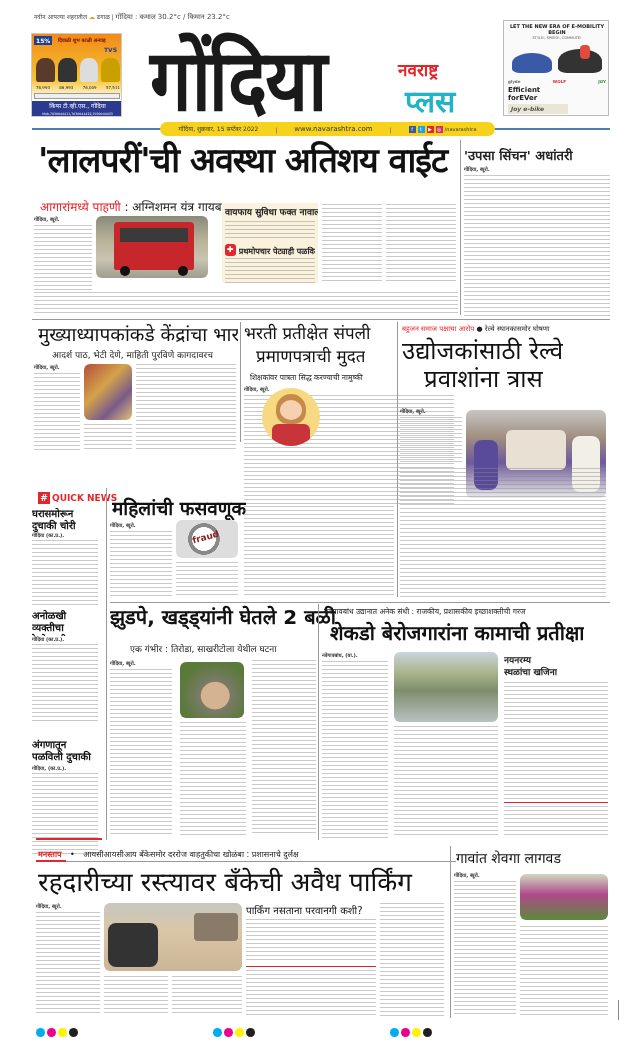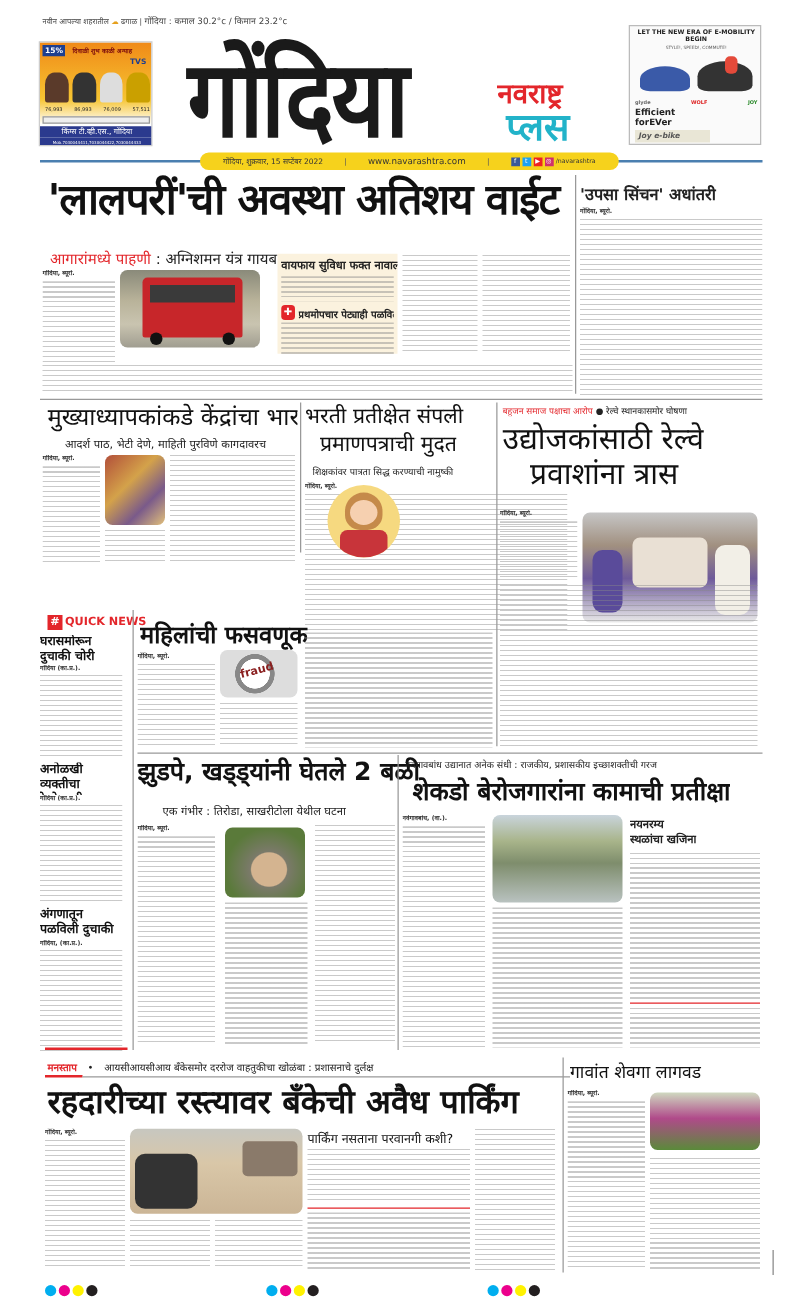--- a/index.html
+++ b/index.html
@@ -39,21 +39,21 @@
       <span>86,993</span>
       <span>76,009</span>
       <span>57,511</span>
   </div>
   <div class="abs" style="left:2px;top:59px;width:86px;height:6px;background:#eee;border:1px solid #999"></div>
   <div class="abs" style="left:0;top:67px;width:91px;height:9px;background:#2b3a8e;color:#fff;font-size:6px;text-align:center;line-height:9px">किंग्स टी.व्ही.एस., गोंदिया</div>
   <div class="abs" style="left:0;top:76px;width:91px;height:8px;background:#2b3a8e;color:#fff;font-size:3.2px;text-align:center;line-height:8px;white-space:nowrap">Mob.7030044411,7030044422,7030044433</div>
 </div>
 
 <div class="abs" style="left:150px;top:28px;width:240px;height:90px;font-size:74px;font-weight:bold;color:#1a1a1a;line-height:90px;letter-spacing:-2px;transform:scaleY(1.15);transform-origin:top left;white-space:nowrap;font-family:'DejaVu Sans',sans-serif">गोंदिया</div>
-<div class="abs" style="left:398px;top:58px;font-size:22px;font-weight:bold;color:#e3262b;white-space:nowrap">नवराष्ट्र</div>
+<div class="abs" style="left:398px;top:58px;font-size:17px;font-weight:bold;color:#e3262b;white-space:nowrap">नवराष्ट्र</div>
 <div class="abs" style="left:405px;top:80px;font-size:30px;font-weight:bold;color:#22b3c9;white-space:nowrap">प्लस</div>
 
 <div class="abs" style="left:503px;top:20px;width:106px;height:96px;border:1px solid #bbb;background:#fafafa;overflow:hidden">
   <div class="abs" style="left:4px;top:2px;width:98px;font-size:5px;font-weight:bold;text-align:center;color:#222;line-height:6px">LET THE NEW ERA OF E-MOBILITY BEGIN</div>
   <div class="abs" style="left:4px;top:15px;width:98px;font-size:3.5px;text-align:center;color:#555">STYLE!, SPEED!, COMMUTE!</div>
   <div class="abs" style="left:6px;top:24px;width:94px;height:32px">
     <div class="abs" style="left:2px;top:8px;width:40px;height:20px;background:#3a5aa8;border-radius:50% 50% 20% 20%"></div>
     <div class="abs" style="left:48px;top:4px;width:44px;height:24px;background:#333;border-radius:50% 50% 20% 20%"></div>
     <div class="abs" style="left:70px;top:0;width:10px;height:14px;background:#e44a3a;border-radius:4px"></div>
   </div>
@@ -167,21 +167,21 @@
 
 <div class="abs" style="left:38px;top:492px;height:12px;display:flex;align-items:center;font-size:9px;font-weight:bold">
   <span style="background:#e3262b;color:#fff;width:12px;height:12px;text-align:center;line-height:12px;margin-right:2px">#</span>
   <span style="color:#e3262b">QUICK NEWS</span>
 </div>
 <div class="abs" style="left:32px;top:508px;width:66px;height:330px">
   <div class="hl" style="font-size:10px;line-height:12px;white-space:normal;height:24px">घरासमोरून दुचाकी चोरी</div>
   <div class="txt"><b style="color:#333">गोंदिया (का.प्र.).</b><div class="filler" style="height:66px;margin-top:1px"></div></div>
   <div class="hl" style="font-size:10px;line-height:12px;white-space:normal;height:26px;margin-top:4px">अनोळखी व्यक्तीचा रेल्वेखाली मृत्यू</div>
   <div class="txt"><b style="color:#333">गोंदिया (का.प्र.).</b><div class="filler" style="height:78px;margin-top:1px"></div></div>
-  <div class="hl" style="font-size:10px;line-height:12px;white-space:normal;height:26px;margin-top:4px">अंगणातून पळविली दुचाकी</div>
+  <div class="hl" style="font-size:10px;line-height:12px;white-space:normal;height:26px;margin-top:17px">अंगणातून पळविली दुचाकी</div>
   <div class="txt"><b style="color:#333">गोंदिया, (का.प्र.).</b><div class="filler" style="height:84px;margin-top:1px"></div></div>
 </div>
 <div class="hsep" style="left:36px;top:838px;width:66px;height:2px;background:#e3262b"></div>
 <div class="vsep" style="left:106px;top:488px;height:352px"></div>
 
 <div class="abs hl" style="left:112px;top:496px;font-size:19px;line-height:24px;font-weight:bold">महिलांची फसवणूक</div>
 <div class="abs txt" style="left:110px;top:522px;width:62px;height:76px">
   <b style="color:#333">गोंदिया, ब्यूरो.</b>
   <div class="filler" style="height:70px;margin-top:2px"></div>
 </div>
@@ -219,21 +219,21 @@
 <div class="hsep" style="left:504px;top:802px;width:104px;background:#e3262b"></div>
 <div class="abs filler" style="left:504px;top:806px;width:104px;height:32px"></div>
 
 <div class="abs" style="left:38px;top:848px;font-size:8px;white-space:nowrap">
   <span style="color:#e3262b;font-weight:bold">मनस्ताप</span>
   <span style="margin:0 6px">•</span>
   <span>आयसीआयसीआय बँकेसमोर दररोज वाहतुकीचा खोळंबा : प्रशासनाचे दुर्लक्ष</span>
 </div>
 <div class="hsep" style="left:36px;top:860px;width:30px;height:2px;background:#e3262b"></div>
 <div class="hsep" style="left:66px;top:861px;width:390px"></div>
-<div class="abs hl" style="left:38px;top:866px;width:420px;font-size:26px;line-height:32px;font-weight:bold">रहदारीच्या रस्त्यावर बँकेची अवैध पार्किंग</div>
+<div class="abs hl" style="left:38px;top:866px;width:420px;font-size:26px;line-height:32px;font-weight:normal">रहदारीच्या रस्त्यावर बँकेची अवैध पार्किंग</div>
 <div class="abs txt" style="left:36px;top:903px;width:64px;height:112px">
   <b style="color:#333">गोंदिया, ब्यूरो.</b>
   <div class="filler" style="height:106px;margin-top:2px"></div>
 </div>
 <div class="abs photo" style="left:104px;top:903px;width:138px;height:68px;background:linear-gradient(180deg,#c7c7c0 0%,#d9c7a8 40%,#cbb596 100%)">
   <div class="abs" style="left:4px;top:20px;width:50px;height:44px;background:#333;border-radius:8px"></div>
   <div class="abs" style="left:90px;top:10px;width:44px;height:28px;background:#8a7a6a;border-radius:4px"></div>
 </div>
 <div class="abs filler" style="left:104px;top:976px;width:64px;height:40px"></div>
 <div class="abs filler" style="left:172px;top:976px;width:70px;height:40px"></div>

